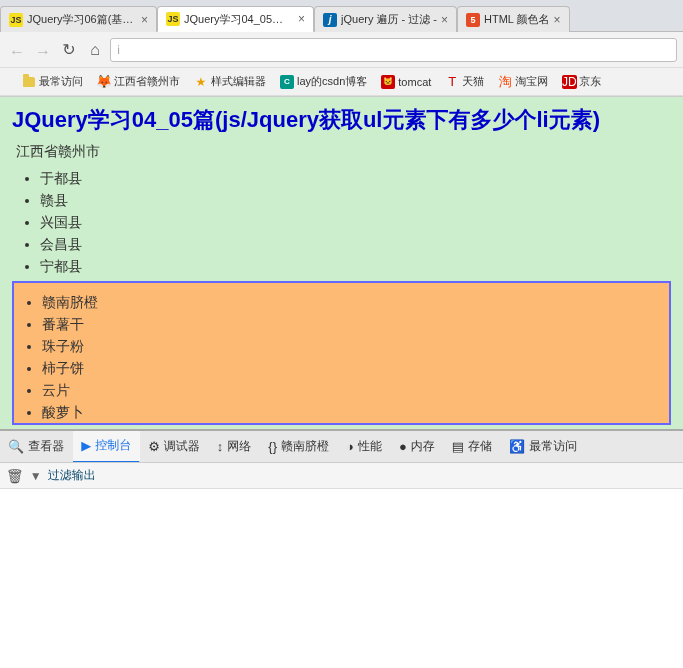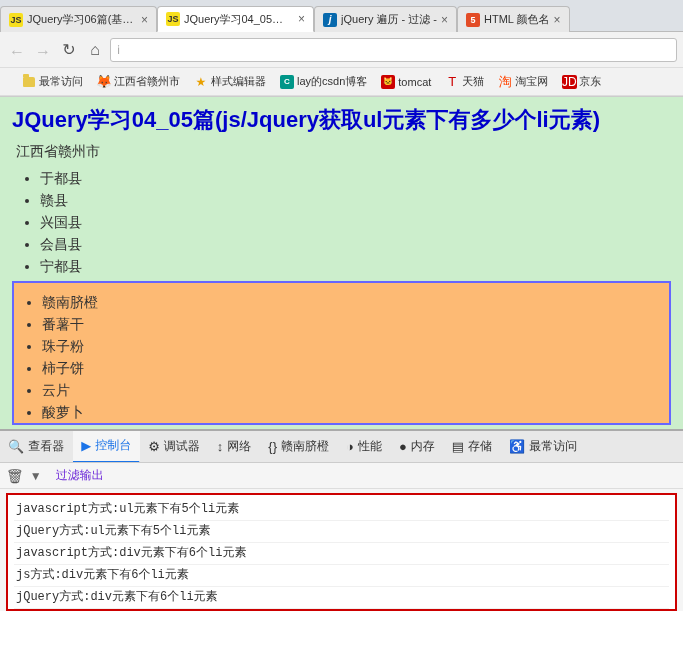--- a/index.html
+++ b/index.html
@@ -47,21 +47,21 @@
     .devtools { border-top: 2px solid #aaa; background: #f5f5f5; }
     .devtools-tabs { display: flex; align-items: center; height: 32px; background: #e8e8e8; border-bottom: 1px solid #ccc; overflow: hidden; }
     .devtools-tab { display: flex; align-items: center; height: 32px; padding: 0 8px; font-size: 12px; color: #333; cursor: pointer; white-space: nowrap; gap: 4px; border-right: 1px solid transparent; }
     .devtools-tab.active { background: #f5f5f5; border-bottom: 2px solid #1a73e8; color: #1a73e8; }
     .devtools-tab-icon { font-size: 13px; }
 
     
     .console-toolbar { display: flex; align-items: center; height: 26px; background: #f5f5f5; border-bottom: 1px solid #ddd; padding: 0 6px; gap: 6px; }
     .console-toolbar-btn { display: flex; align-items: center; font-size: 12px; color: #555; cursor: pointer; }
     .filter-icon { color: #666; font-size: 12px; }
-    .filter-label { font-size: 12px; color: #6d28d9; margin-left: 8px; }
+    .filter-label { font-size: 12px; color: #0c4a6e; margin-left: 0; }
     .console-output { background: #fff; padding: 4px 6px; border: 2px solid #cc0000; margin: 4px 6px; height: 118px; overflow: hidden; }
     .console-line { font-size: 12px; color: #333; line-height: 19px; font-family: 'Courier New', monospace; border-bottom: 1px solid #f0f0f0; padding: 1px 2px; }
 
     
     .tab-icon-js { background: #f7df1e; color: #333; font-size: 9px; font-weight: bold; display: flex; align-items: center; justify-content: center; width: 14px; height: 14px; border-radius: 2px; }
     .tab-icon-jquery { background: #0769ad; width: 14px; height: 14px; border-radius: 2px; display: flex; align-items: center; justify-content: center; }
     .tab-icon-jquery::after { content: 'j'; color: white; font-size: 10px; font-style: italic; font-weight: bold; }
     .tab-icon-html { background: #e34c26; width: 14px; height: 14px; border-radius: 2px; display: flex; align-items: center; justify-content: center; }
     .tab-icon-html::after { content: '5'; color: white; font-size: 9px; font-weight: bold; }
 
@@ -232,21 +232,13 @@
       <span>最常访问</span>
     </div>
   </div>
 
   <div class="console-toolbar">
     <span class="console-toolbar-btn" style="font-size:14px;">🗑</span>
     <span class="filter-icon">▼</span>
     <span class="filter-label">过滤输出</span>
   </div>
 
-  <div class="console-output">
-    <div class="console-line">javascript方式:ul元素下有5个li元素</div>
-    <div class="console-line">jQuery方式:ul元素下有5个li元素</div>
-    <div class="console-line">javascript方式:div元素下有6个li元素</div>
-    <div class="console-line">js方式:div元素下有6个li元素</div>
-    <div class="console-line">jQuery方式:div元素下有6个li元素</div>
-    <div class="console-line">jquery方式:div元素下有6个li元素</div>
-  </div>
 </div>
 
 </body></html>

